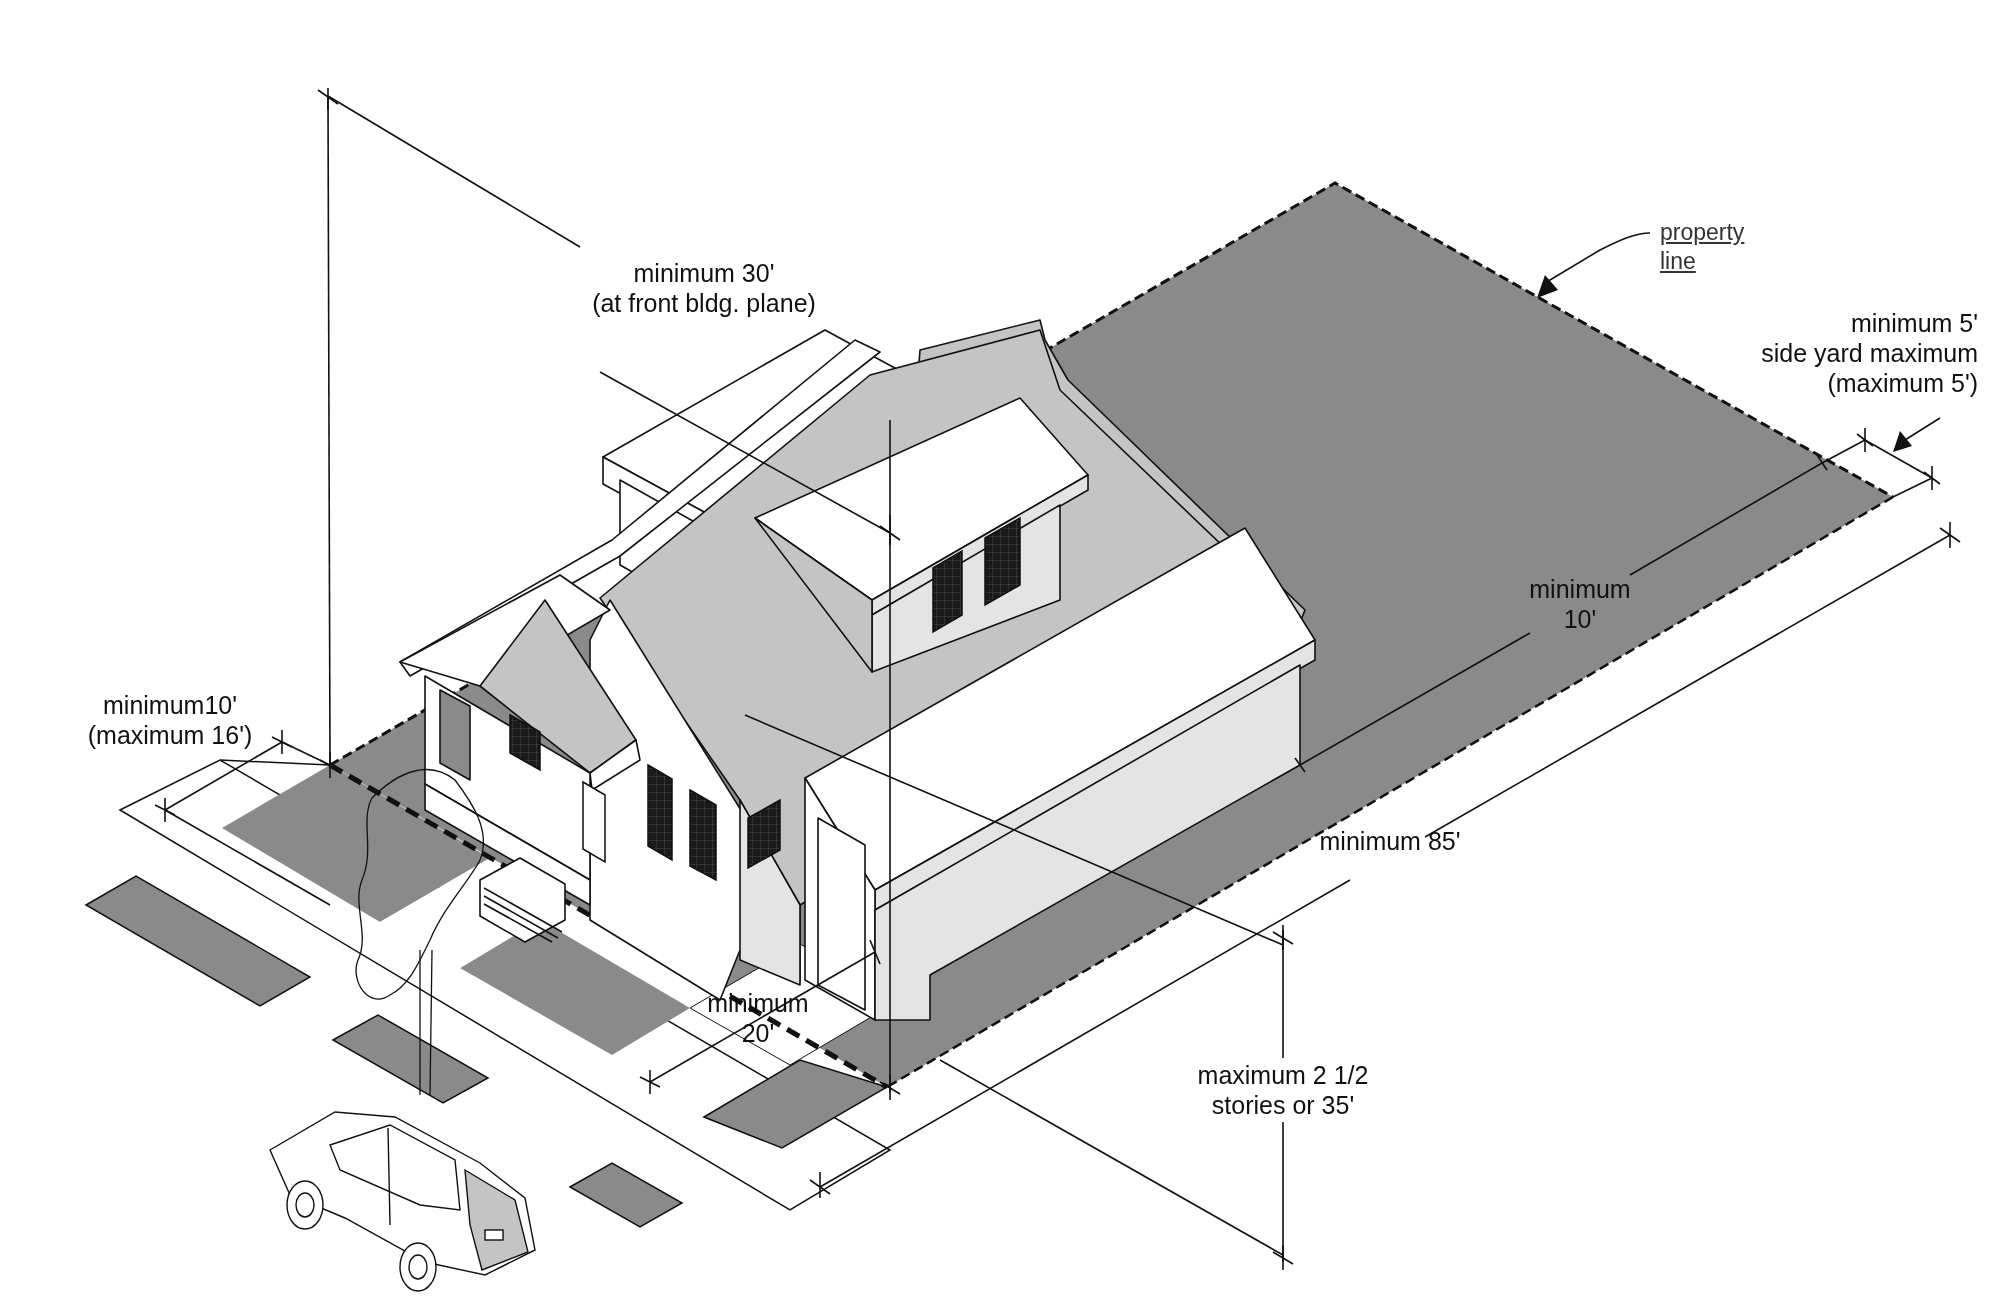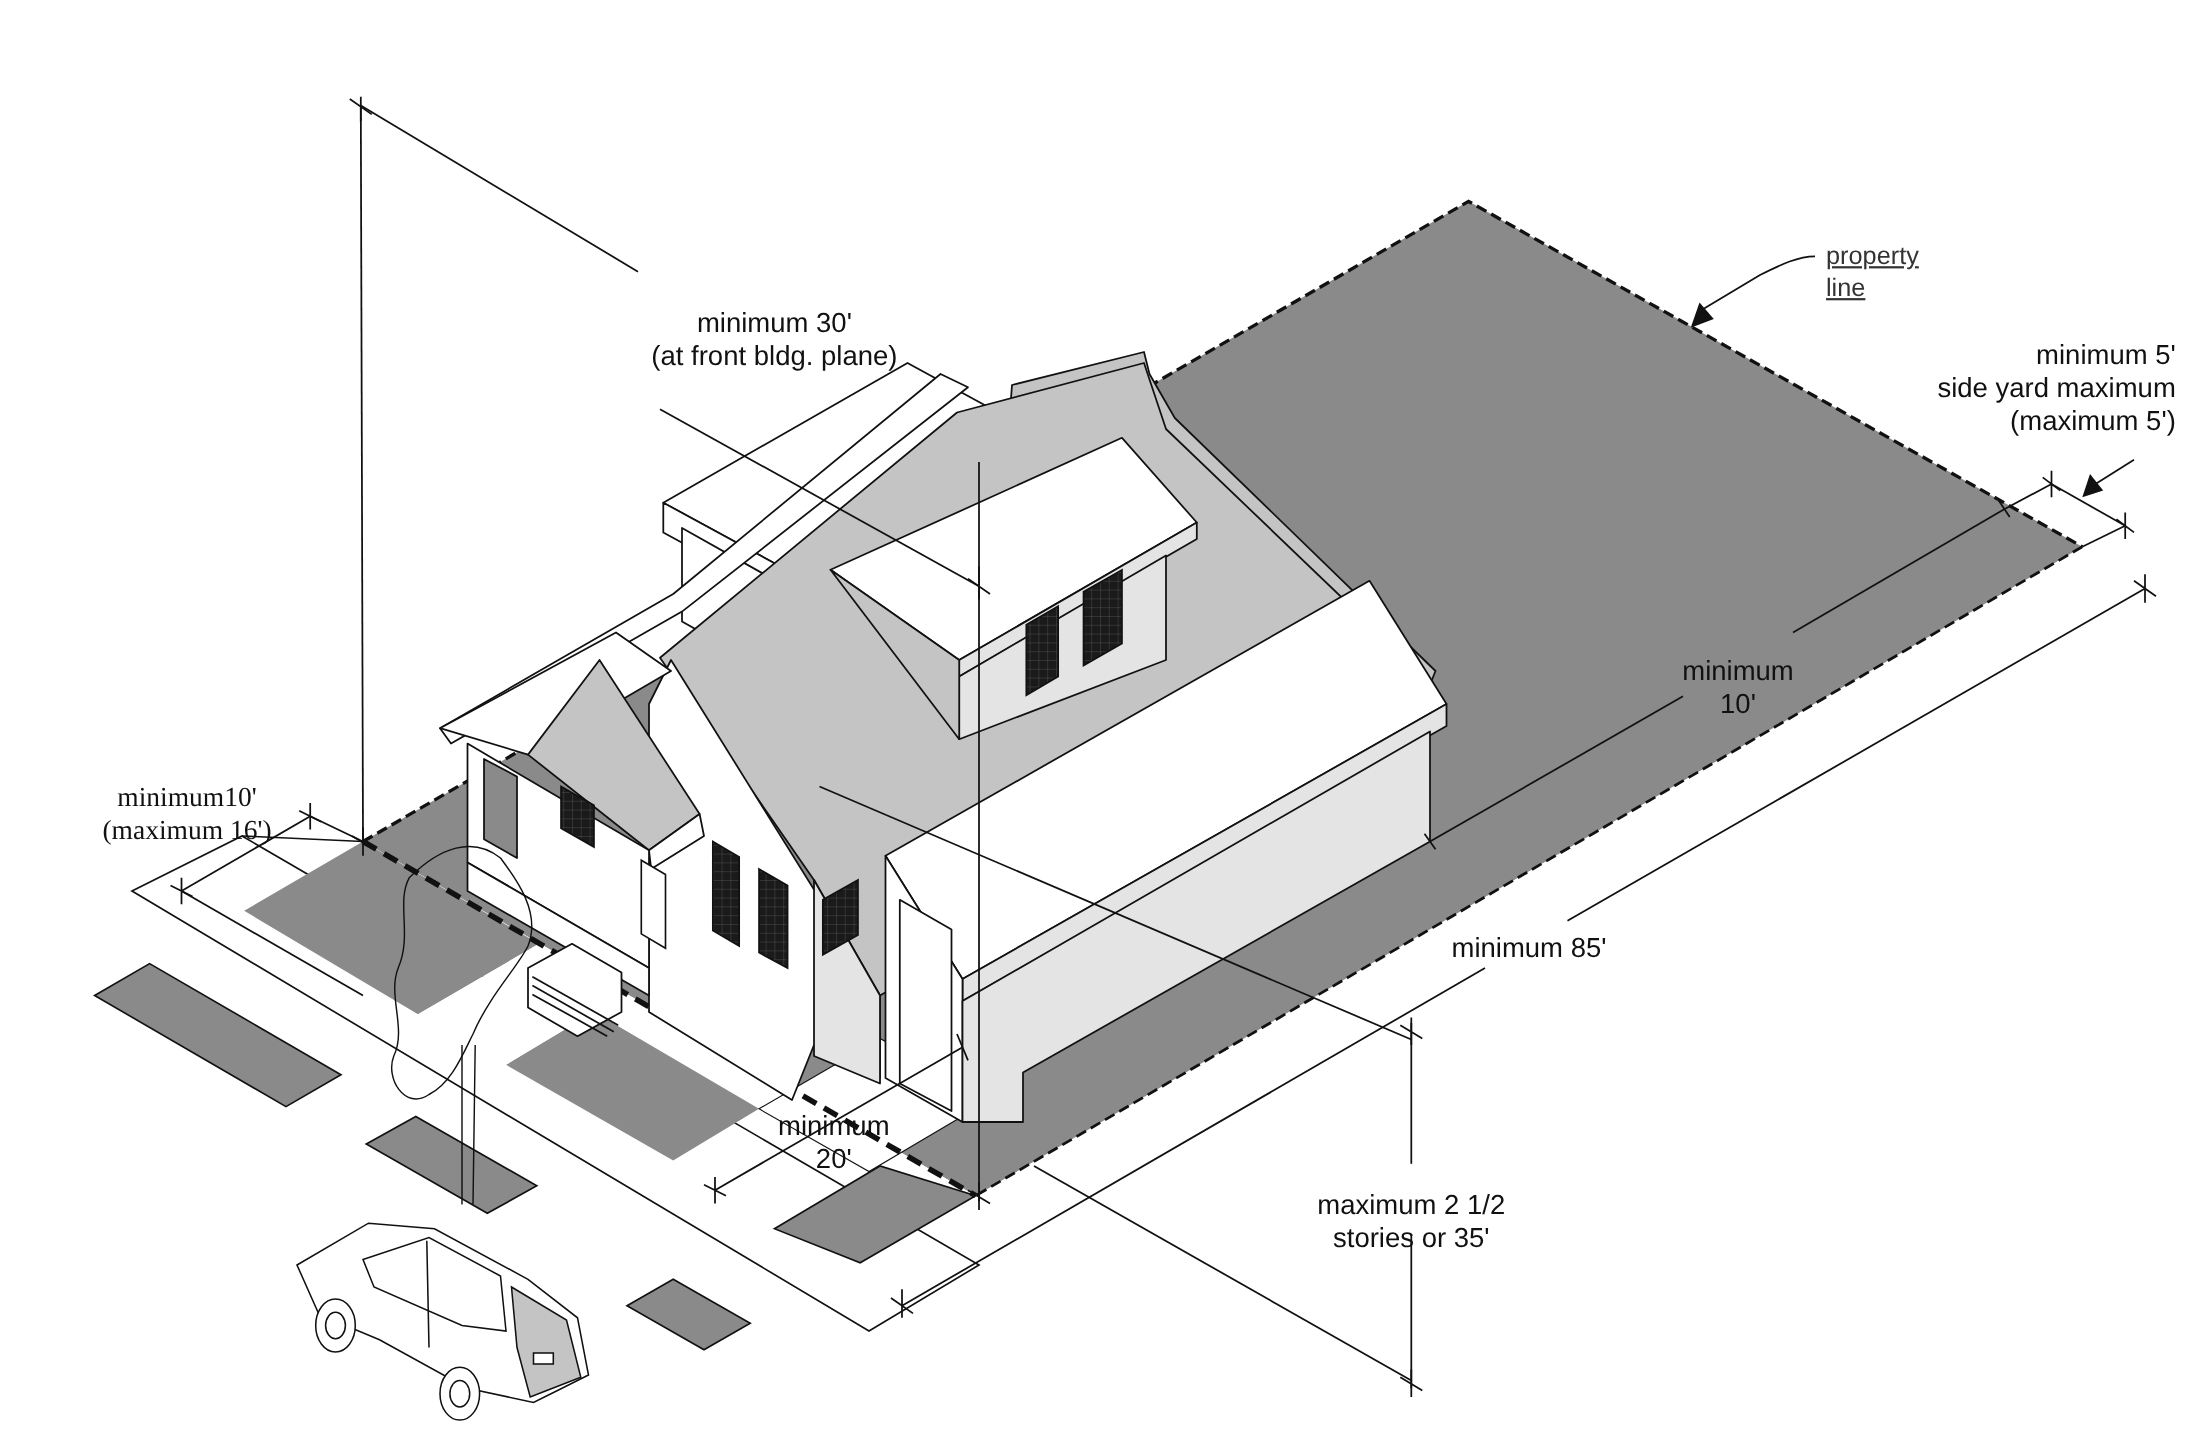--- a/index.html
+++ b/index.html
@@ -1,19 +1,19 @@
 <!DOCTYPE html>
 <html><head>
 <meta charset="utf-8">
 <style>
   html, body { margin: 0; padding: 0; background: #ffffff; }
   #stage { position: relative; width: 1995px; height: 1314px; overflow: hidden; background: #fff; }
   svg { position: absolute; left: 0; top: 0; }
   .lbl { position: absolute; font-family: "Liberation Sans", "DejaVu Sans", sans-serif; color: #111; font-size: 25px; line-height: 30px; white-space: nowrap; }
-  .lbl.c { text-align: center; transform: translateX(-50%); margin-top: 21px; }
+  .lbl.c { text-align: center; transform: translateX(-50%); }
   .lbl.r { text-align: right; transform: translateX(-100%); }
   .lbl.small { font-size: 23px; line-height: 29px; color: #333; text-decoration: underline; }
   .lbl span { display: block; }
 </style>
 </head>
 <body>
 
 <div id="stage">
 <svg width="1995" height="1314" viewBox="0 0 1995 1314">
   <defs>
@@ -197,21 +197,21 @@
   <span>minimum 5'</span>
   <span>side yard maximum</span>
   <span>(maximum 5')</span>
 </div>
 
 <div class="lbl c" style="left:1580px; top:574px;">
   <span>minimum</span>
   <span>10'</span>
 </div>
 
-<div class="lbl c" style="left:170px; top:690px;font-family:Liberation Serif, serif;">
+<div class="lbl c" style="left:170px; top:690px;">
   <span>minimum10'</span>
   <span>(maximum 16')</span>
 </div>
 
 <div class="lbl c" style="left:1390px; top:826px;">
   <span>minimum 85'</span>
 </div>
 
 <div class="lbl c" style="left:758px; top:988px;">
   <span>minimum</span>

